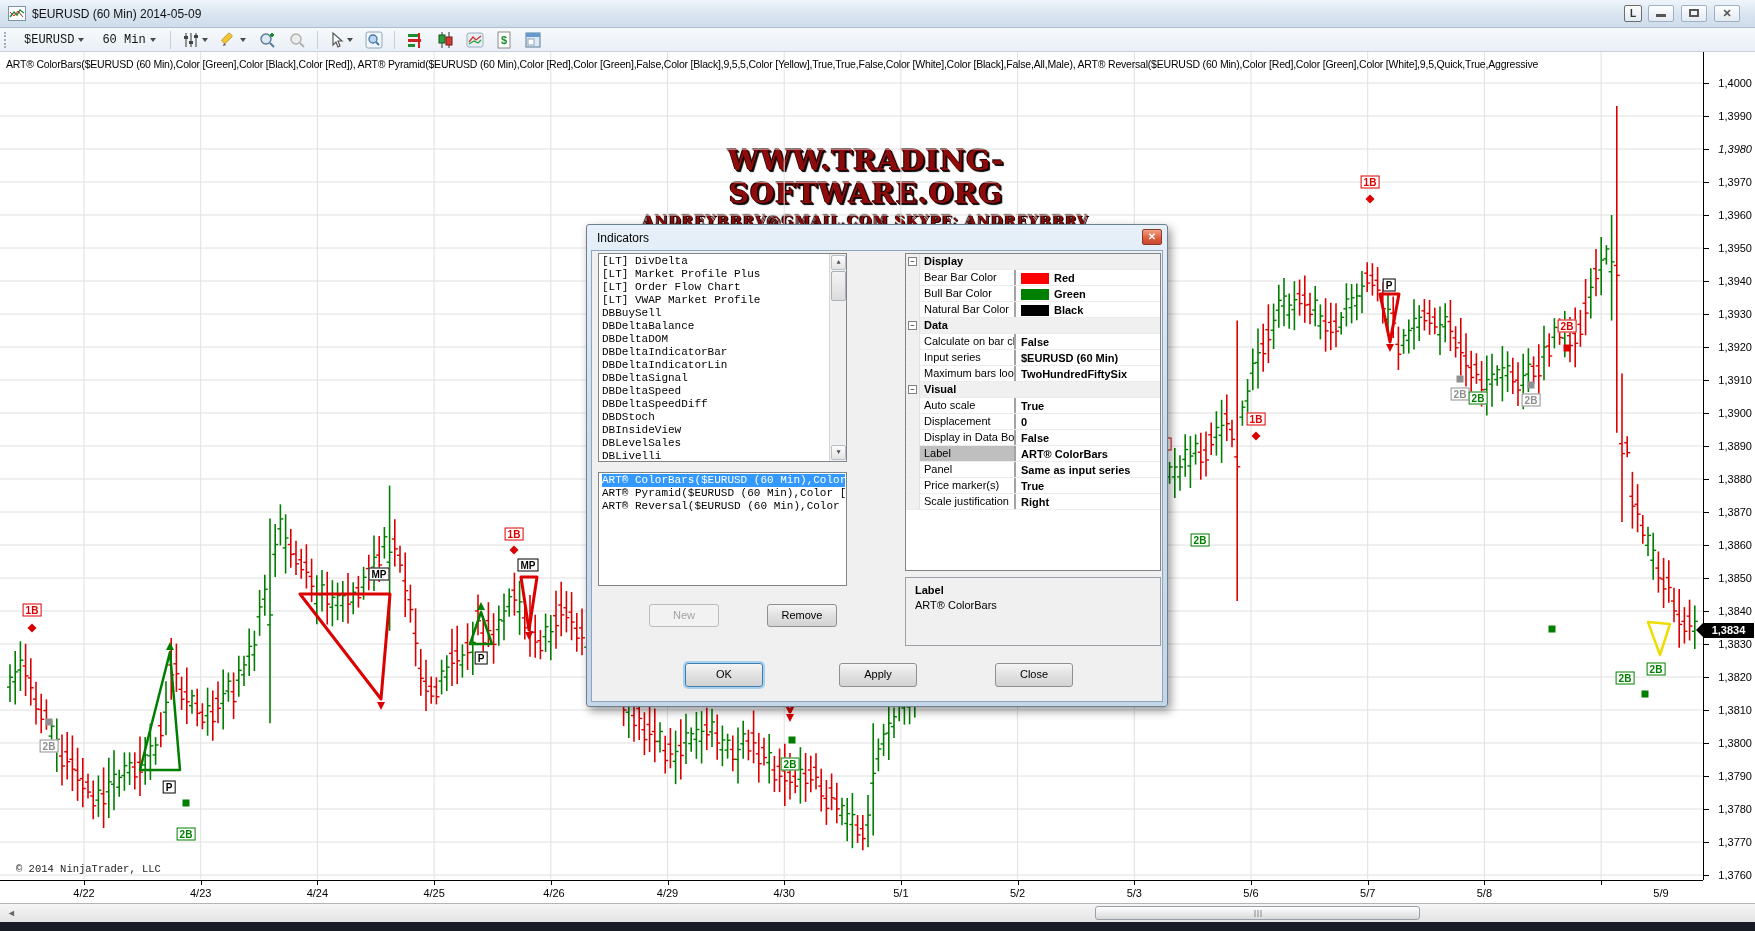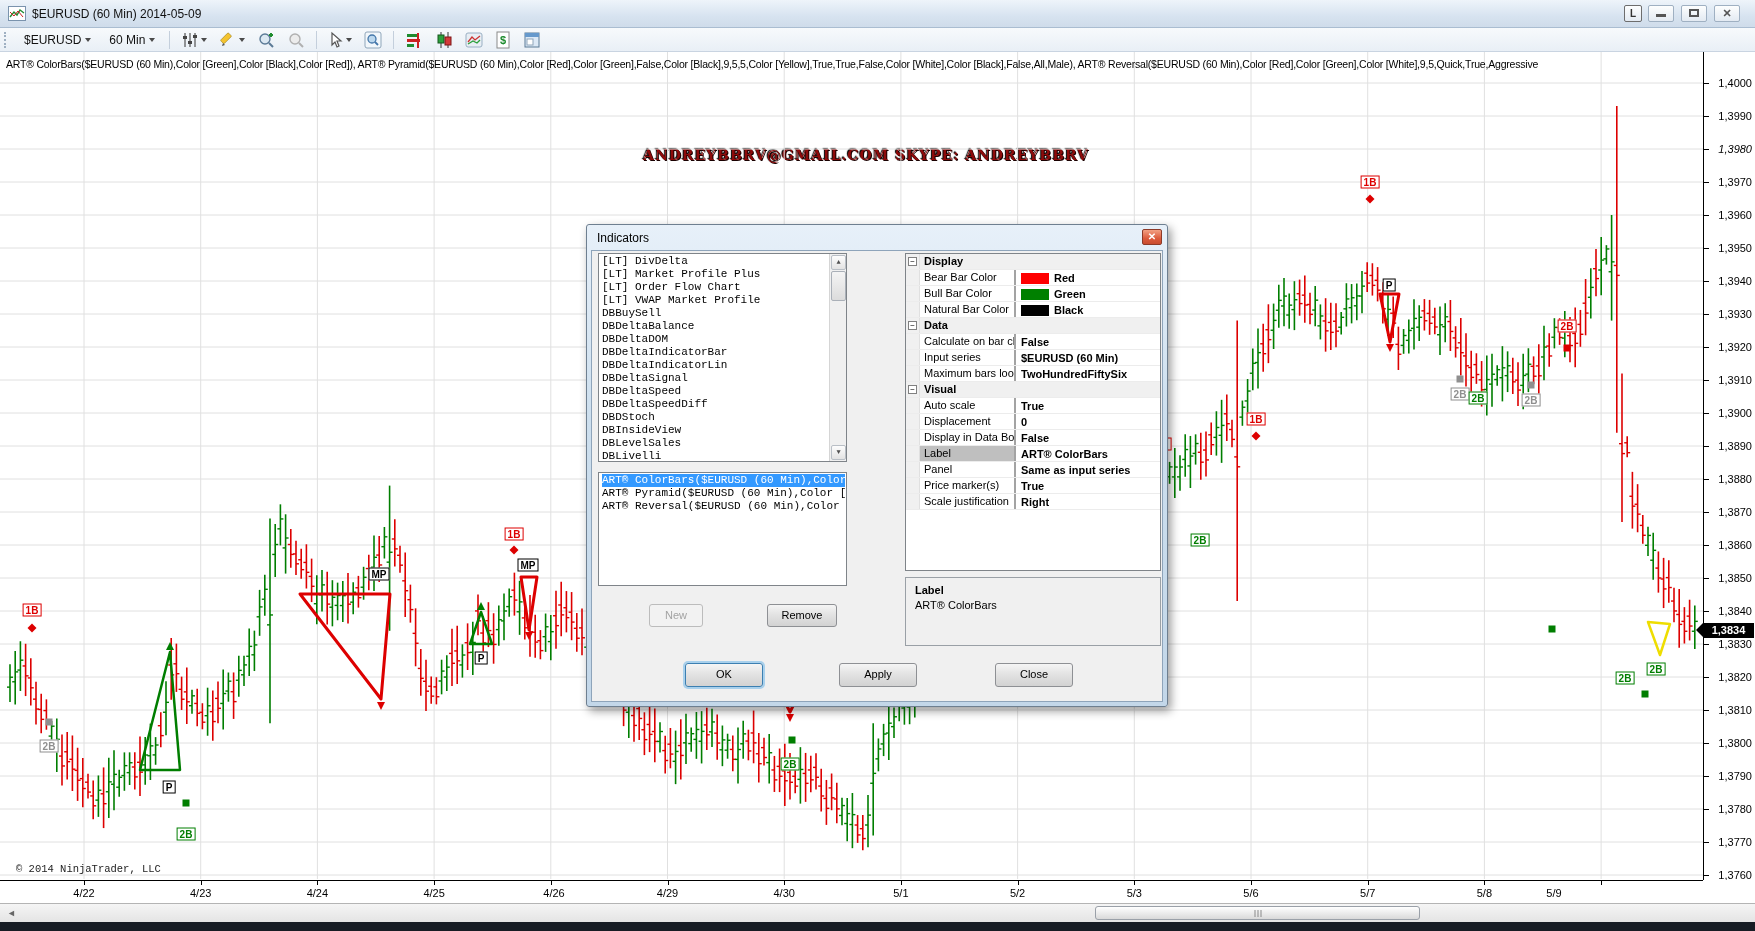--- a/index.html
+++ b/index.html
@@ -14,21 +14,21 @@
     border:1px solid #9fb0c2; border-radius:2px; text-align:center; font-size:10px; color:#444; line-height:15px; }
   #btn-link { left:1624px; width:18px; border:1px solid #6d6d6d; font-weight:bold; color:#333; }
   #btn-min .glyph { display:inline-block; width:10px; height:3px; background:#555; margin-top:8px; }
   #btn-max .glyph { display:inline-block; width:10px; height:8px; border:2px solid #555; margin-top:3px; }
   #btn-close .glyph { font-size:11px; font-weight:bold; color:#555; }
 
   #toolbar { position:absolute; left:0; top:28px; width:1755px; height:24px;
     background:linear-gradient(#f7fafc,#e9eff6); border-bottom:1px solid #c9d4e1; z-index:20;
     display:flex; align-items:center; gap:4px; padding-left:4px; }
   .grip { width:5px; height:16px; border-left:2px dotted #9fb0c2; margin-right:4px; }
-  .tb-drop { display:flex; align-items:center; gap:4px; padding:2px 6px; font-size:12px; color:#111; border:1px solid transparent; border-radius:2px; }
+  .tb-drop { display:flex; align-items:center; gap:4px; padding:2px 6px; font-size:12px; color:#111; border:1px solid transparent; border-radius:2px;font-family:Liberation Mono, monospace; }
   .caret { width:0; height:0; border-left:3px solid transparent; border-right:3px solid transparent; border-top:4px solid #4a4a4a; display:inline-block; }
   .tb-sep { width:1px; height:18px; background:#c4cfdc; margin:0 3px; }
   .tb-btn { display:flex; align-items:center; gap:2px; padding:1px 3px; border:1px solid transparent; border-radius:2px; }
 
   
   #watermark { position:absolute; left:636px; top:144px; width:460px; text-align:center; z-index:2; }
   #wm1 { font-family:"DejaVu Serif",serif; font-weight:bold; font-size:28px; letter-spacing:1px; color:#8d0b0b;
     text-shadow:1px 1px 0 #1a0000, -1px -1px 0 #2a0000, 2px 2px 1px #000; }
   #wm2 { font-family:"DejaVu Serif",serif; font-weight:bold; font-size:14px; letter-spacing:1px; color:#8d0b0b;
     text-shadow:1px 1px 0 #1a0000, -1px -1px 1px #000; margin-top:3px; }
@@ -88,21 +88,21 @@
   
   #list-scroll { position:absolute; right:0px; top:0px; width:17px; height:207px; background:#f0f0f0; border-left:1px solid #d5d5d5; }
   .ls-btn { position:absolute; left:1px; width:15px; height:15px; background:linear-gradient(#fdfdfd,#e3e3e3);
     border:1px solid #b9bfc6; border-radius:2px; font-size:7px; color:#505050; text-align:center; line-height:13px; }
   #ls-up { top:1px; } #ls-down { bottom:1px; }
   #ls-thumb { position:absolute; left:1px; top:17px; width:15px; height:30px; background:linear-gradient(#f4f4f4,#dcdcdc);
     border:1px solid #aab0b8; border-radius:2px; }
 
   .btn { position:absolute; height:23px; background:linear-gradient(#f5f5f5,#e3e3e3 45%,#d2d2d2);
     border:1px solid #8e9094; border-radius:3px; font-size:11px; color:#000; text-align:center; line-height:21px; }
-  #btn-new { left:62px; top:379px; width:54px; color:#a3a3a3; border-color:#bcbcbc; background:#f2f2f2; }
+  #btn-new { left:62px; top:379px; width:70px; color:#a3a3a3; border-color:#bcbcbc; background:#f2f2f2; }
   #btn-remove { left:180px; top:379px; width:70px; }
   #btn-ok { left:98px; top:438px; width:78px; height:24px; border:1px solid #3c7fb1; box-shadow:0 0 0 2px #a8d0ec; }
   #btn-apply { left:252px; top:438px; width:78px; height:24px; }
   #btn-close2 { left:408px; top:438px; width:78px; height:24px; }
 
   
   #prop-area { position:absolute; left:318px; top:28px; width:256px; height:318px; background:#fff; border:1px solid #7f8489; overflow:hidden; }
   .prow { display:flex; height:16px; font-size:11px; border-bottom:1px solid #ececec; }
   .gutter { width:14px; background:#f0f0f0; border-right:1px solid #e0e0e0; position:relative; flex:none; }
   .collapse { position:absolute; left:2px; top:3px; width:9px; height:9px; border:1px solid #808080; background:#fff;
@@ -224,20 +224,21 @@
   <div class="tb-btn">
     <svg width="18" height="18">
       <rect x="2" y="2" width="14" height="14" fill="#dce9f6" stroke="#5b7a96"></rect>
       <rect x="2" y="2" width="14" height="4" fill="#6699cc"></rect>
       <rect x="4" y="8" width="6" height="6" fill="#fff" stroke="#8fa6ba"></rect>
     </svg>
   </div>
 </div>
 
 <div id="watermark">
+  <div id="wm1">WWW.TRADING-SOFTWARE.ORG</div>
   <div id="wm2">ANDREYBBRV@GMAIL.COM   SKYPE: ANDREYBBRV</div>
 </div>
 
 <svg id="chart-svg" width="1755" height="931">
     <g>
       <line x1="0" y1="83" x2="1703" y2="83" stroke="#e0e0e0" stroke-width="1"></line>
       <line x1="0" y1="116" x2="1703" y2="116" stroke="#e0e0e0" stroke-width="1"></line>
       <line x1="0" y1="149" x2="1703" y2="149" stroke="#e0e0e0" stroke-width="1"></line>
       <line x1="0" y1="182" x2="1703" y2="182" stroke="#e0e0e0" stroke-width="1"></line>
       <line x1="0" y1="215" x2="1703" y2="215" stroke="#e0e0e0" stroke-width="1"></line>
@@ -1378,21 +1379,21 @@
     <div class="da-label" style="left: 1017.6px;">5/2</div>
     <div class="da-tick" style="left: 1134.3px;"></div>
     <div class="da-label" style="left: 1134.3px;">5/3</div>
     <div class="da-tick" style="left: 1251px;"></div>
     <div class="da-label" style="left: 1251px;">5/6</div>
     <div class="da-tick" style="left: 1367.7px;"></div>
     <div class="da-label" style="left: 1367.7px;">5/7</div>
     <div class="da-tick" style="left: 1484.4px;"></div>
     <div class="da-label" style="left: 1484.4px;">5/8</div>
     <div class="da-tick" style="left: 1601.1px;"></div>
-    <div class="da-label" style="left: 1554px;">5/9</div>
+    <div class="da-label" style="left: 1661px;">5/9</div>
   </div>
 <div id="axis-corner"></div>
 <div id="price-badge" style="top: 623.3px;">1,3834</div>
 
 <div id="scroll-row">
   <span id="scroll-left-arrow">◄</span>
   <div id="scroll-thumb" style="left: 1095px; width: 325px;">
     <span class="grips">
         <i></i>
         <i></i>

